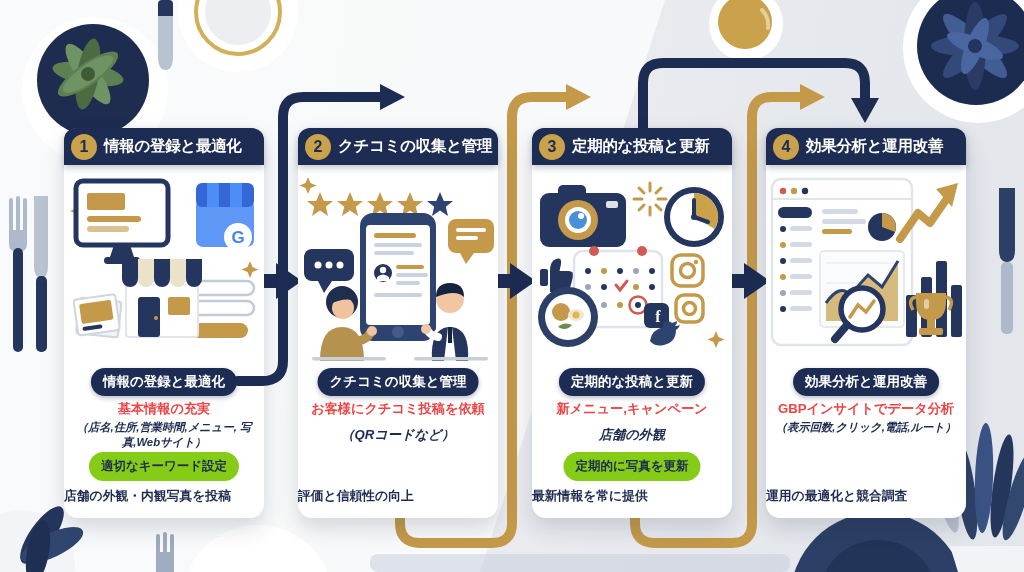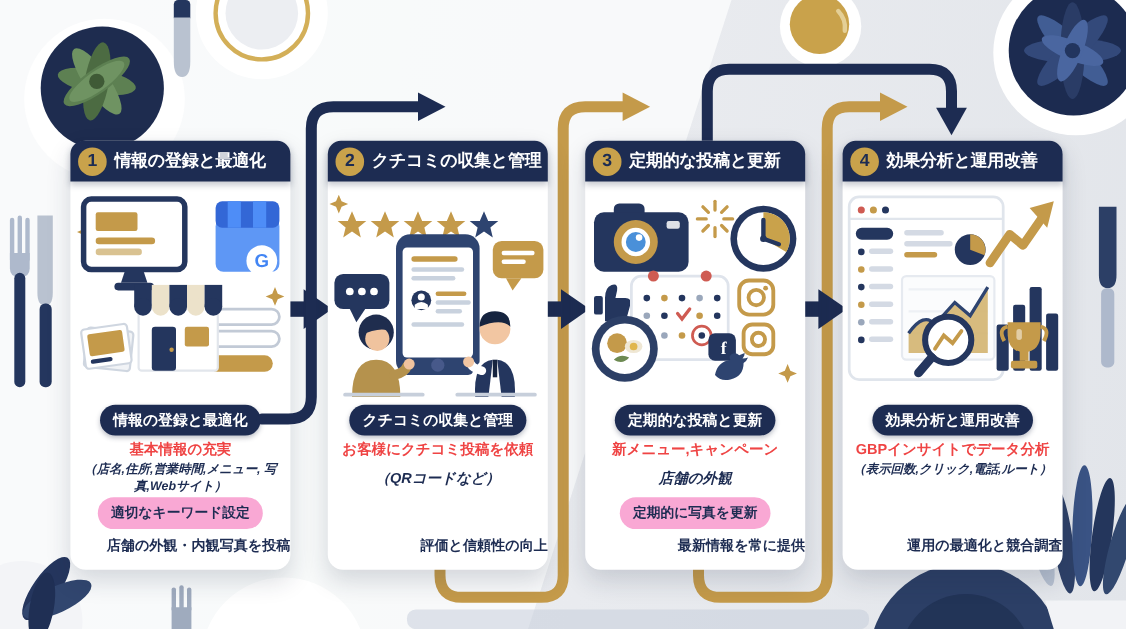--- a/index.html
+++ b/index.html
@@ -28,24 +28,24 @@
   .pill-navy{
     position:absolute;top:240px;left:50%;transform:translateX(-50%);
     background:#1d2c52;color:#fff;font-weight:700;font-size:13.5px;
     padding:5px 12px;border-radius:16px;white-space:nowrap;box-shadow:0 2px 5px rgba(25,35,65,.3);
   }
   .l1{position:absolute;top:272px;width:100%;text-align:center;font-weight:700;font-size:13.2px;color:#ef4444;white-space:nowrap;}
   .sub{position:absolute;top:292px;width:100%;text-align:center;font-weight:700;font-size:11.3px;color:#1d2c52;line-height:1.3;padding:0 4px;box-sizing:border-box;font-style:italic;}
   .sub-normal{font-size:13.2px;top:298px;}
   .pill-gray{
     position:absolute;top:324px;left:50%;transform:translateX(-50%);
-    background:#f9a8d4;color:#1d2c52;font-weight:700;font-size:12.5px;
+    background:#84cc16;color:#1d2c52;font-weight:700;font-size:12.5px;
     padding:6px 12px;border-radius:16px;white-space:nowrap;
   }
-  .l3{position:absolute;top:360px;width:100%;text-align:right;font-weight:700;font-size:12.8px;color:#1d2c52;white-space:nowrap;}
+  .l3{position:absolute;top:360px;width:100%;text-align:left;font-weight:700;font-size:12.8px;color:#1d2c52;white-space:nowrap;}
   svg{display:block;}
 </style>
 </head>
 <body>
 
 <svg class="layer" style="z-index:0" viewBox="0 0 1024 572">
   <polygon points="0,0 665,0 480,572 0,572" fill="#fbfcfd" opacity="0.8"></polygon>
   <rect x="370" y="554" width="420" height="18" rx="8" fill="#c3cbda" opacity="0.5"></rect>
 
   <g>

